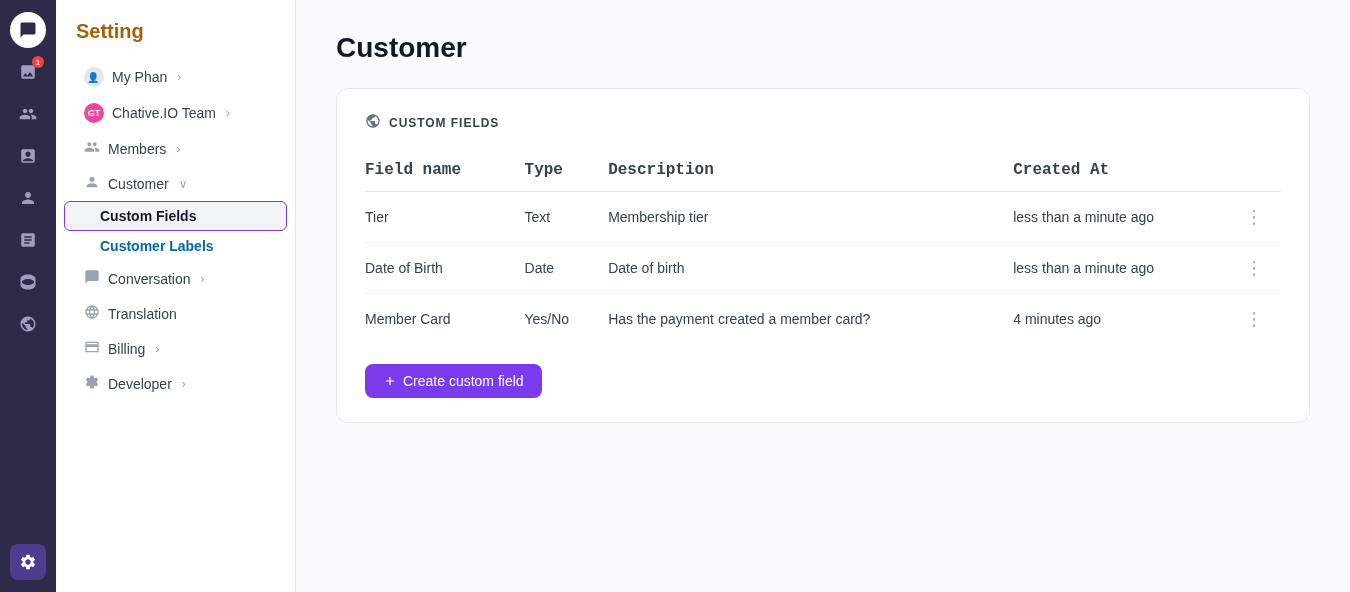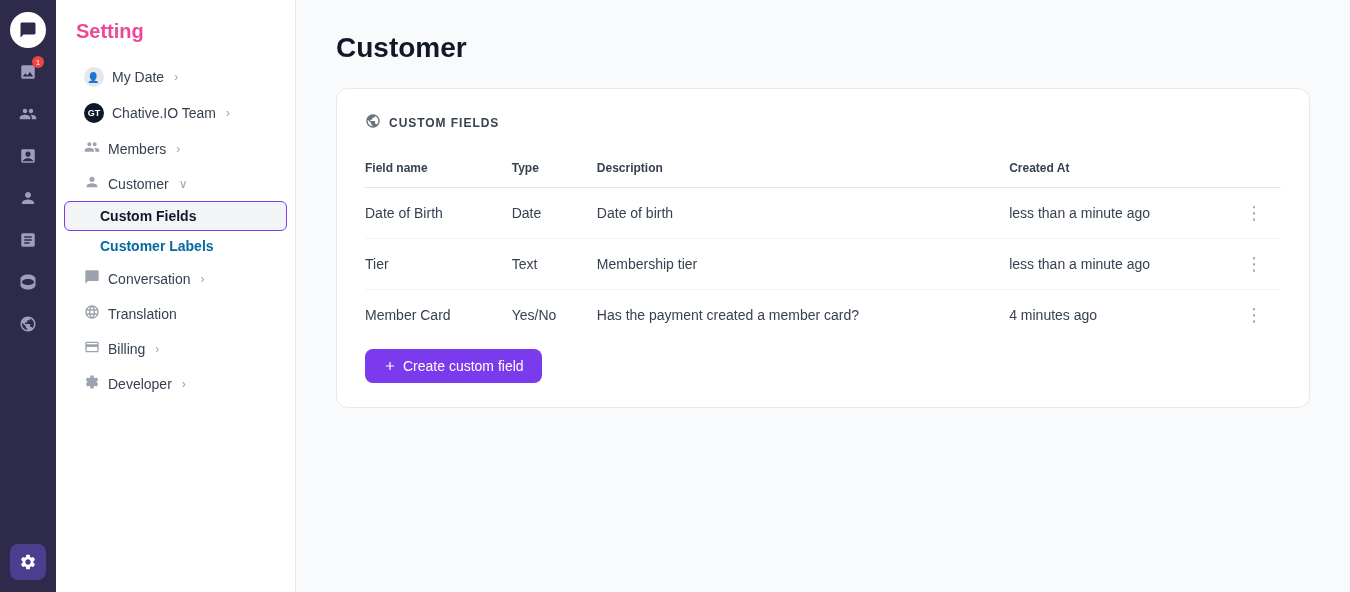--- a/index.html
+++ b/index.html
@@ -52,21 +52,21 @@
       background: #fff;
       border-right: 1px solid #e5e7eb;
       display: flex;
       flex-direction: column;
       padding: 20px 0;
       flex-shrink: 0;
     }
     .left-panel .panel-title {
       font-size: 20px;
       font-weight: 700;
-      color: #ec4899;
+      color: #a16207;
       padding: 0 20px 16px;
     }
     .nav-item {
       display: flex;
       align-items: center;
       gap: 8px;
       padding: 8px 20px;
       font-size: 14px;
       color: #374151;
       cursor: pointer;
@@ -125,25 +125,26 @@
       font-weight: 700;
       color: #374151;
       letter-spacing: 0.08em;
       text-transform: uppercase;
     }
 
     
     .fields-table { width: 100%; border-collapse: collapse; }
     .fields-table th {
       text-align: left;
-      font-size: 12px;
+      font-size: 16px;
       font-weight: 600;
       color: #374151;
       padding: 8px 12px 12px 0;
       border-bottom: 1px solid #e5e7eb;
+      font-family: Liberation Mono, monospace;
     }
     .fields-table th:last-child { width: 40px; }
     .fields-table td {
       padding: 12px 12px 12px 0;
       font-size: 14px;
       color: #374151;
       border-bottom: 1px solid #f3f4f6;
       vertical-align: middle;
     }
     .fields-table tr:last-child td { border-bottom: none; }
@@ -164,21 +165,21 @@
       align-items: center;
       gap: 6px;
       background: #7c3aed;
       color: #fff;
       border: none;
       border-radius: 8px;
       padding: 9px 18px;
       font-size: 14px;
       font-weight: 500;
       cursor: pointer;
-      margin-top: 9px;
+      margin-top: 20px;
     }
   </style>
 </head>
 <body>
 
 <div class="icon-sidebar">
   <div class="nav-icon chat-icon">
     <svg width="18" height="18" viewBox="0 0 24 24" fill="currentColor">
         <path d="M20 2H4c-1.1 0-2 .9-2 2v18l4-4h14c1.1 0 2-.9 2-2V4c0-1.1-.9-2-2-2z"></path>
       </svg>
@@ -225,26 +226,26 @@
         <path d="M19.14,12.94c0.04-0.3,0.06-0.61,0.06-0.94c0-0.32-0.02-0.64-0.07-0.94l2.03-1.58c0.18-0.14,0.23-0.41,0.12-0.61 l-1.92-3.32c-0.12-0.22-0.37-0.29-0.59-0.22l-2.39,0.96c-0.5-0.38-1.03-0.7-1.62-0.94L14.4,2.81c-0.04-0.24-0.24-0.41-0.48-0.41 h-3.84c-0.24,0-0.43,0.17-0.47,0.41L9.25,5.35C8.66,5.59,8.12,5.92,7.63,6.29L5.24,5.33c-0.22-0.08-0.47,0-0.59,0.22L2.74,8.87 C2.62,9.08,2.66,9.34,2.86,9.48l2.03,1.58C4.84,11.36,4.8,11.69,4.8,12s0.02,0.64,0.07,0.94l-2.03,1.58 c-0.18,0.14-0.23,0.41-0.12,0.61l1.92,3.32c0.12,0.22,0.37,0.29,0.59,0.22l2.39-0.96c0.5,0.38,1.03,0.7,1.62,0.94l0.36,2.54 c0.05,0.24,0.24,0.41,0.48,0.41h3.84c0.24,0,0.44-0.17,0.47-0.41l0.36-2.54c0.59-0.24,1.13-0.56,1.62-0.94l2.39,0.96 c0.22,0.08,0.47,0,0.59-0.22l1.92-3.32c0.12-0.22,0.07-0.47-0.12-0.61L19.14,12.94z M12,15.6c-1.98,0-3.6-1.62-3.6-3.6 s1.62-3.6,3.6-3.6s3.6,1.62,3.6,3.6S13.98,15.6,12,15.6z"></path>
       </svg>
   </div>
 </div>
 
 <div class="left-panel">
   <div class="panel-title">Setting</div>
 
   <div class="nav-item">
     <span style="width:20px;height:20px;background:#e5e7eb;border-radius:50%;display:flex;align-items:center;justify-content:center;font-size:10px;color:#374151;">👤</span>
-    <span>My Date</span>
-    <span style="margin-left:2px;color:#9ca3af;font-size:12px;">›</span>
-  </div>
-
-  <div class="nav-item">
-    <span style="width:20px;height:20px;background:#0f172a;border-radius:50%;display:flex;align-items:center;justify-content:center;font-size:9px;color:#fff;font-weight:700;">GT</span>
+    <span>My Phan</span>
+    <span style="margin-left:2px;color:#9ca3af;font-size:12px;">›</span>
+  </div>
+
+  <div class="nav-item">
+    <span style="width:20px;height:20px;background:#ec4899;border-radius:50%;display:flex;align-items:center;justify-content:center;font-size:9px;color:#fff;font-weight:700;">GT</span>
     <span>Chative.IO Team</span>
     <span style="margin-left:2px;color:#9ca3af;font-size:12px;">›</span>
   </div>
 
   <div class="nav-item">
     <span style="color:#9ca3af;">
       <svg width="16" height="16" viewBox="0 0 24 24" fill="currentColor">
           <path d="M16 11c1.66 0 2.99-1.34 2.99-3S17.66 5 16 5c-1.66 0-3 1.34-3 3s1.34 3 3 3zm-8 0c1.66 0 2.99-1.34 2.99-3S9.66 5 8 5C6.34 5 5 6.34 5 8s1.34 3 3 3zm0 2c-2.33 0-7 1.17-7 3.5V19h14v-2.5c0-2.33-4.67-3.5-7-3.5zm8 0c-.29 0-.62.02-.97.05 1.16.84 1.97 1.97 1.97 3.45V19h6v-2.5c0-2.33-4.67-3.5-7-3.5z"></path>
         </svg>
     </span>
@@ -329,32 +330,32 @@
         <tr>
           <th>Field name</th>
           <th>Type</th>
           <th>Description</th>
           <th>Created At</th>
           <th></th>
         </tr>
       </thead>
       <tbody id="table-body">
           <tr>
-      <td>Date of Birth</td>
-      <td>Date</td>
-      <td>Date of birth</td>
+      <td>Tier</td>
+      <td>Text</td>
+      <td>Membership tier</td>
       <td>less than a minute ago</td>
       <td>
         <button class="more-btn">⋮</button>
       </td>
     </tr>
           <tr>
-      <td>Tier</td>
-      <td>Text</td>
-      <td>Membership tier</td>
+      <td>Date of Birth</td>
+      <td>Date</td>
+      <td>Date of birth</td>
       <td>less than a minute ago</td>
       <td>
         <button class="more-btn">⋮</button>
       </td>
     </tr>
           <tr>
       <td>Member Card</td>
       <td>Yes/No</td>
       <td>Has the payment created a member card?</td>
       <td>4 minutes ago</td>

